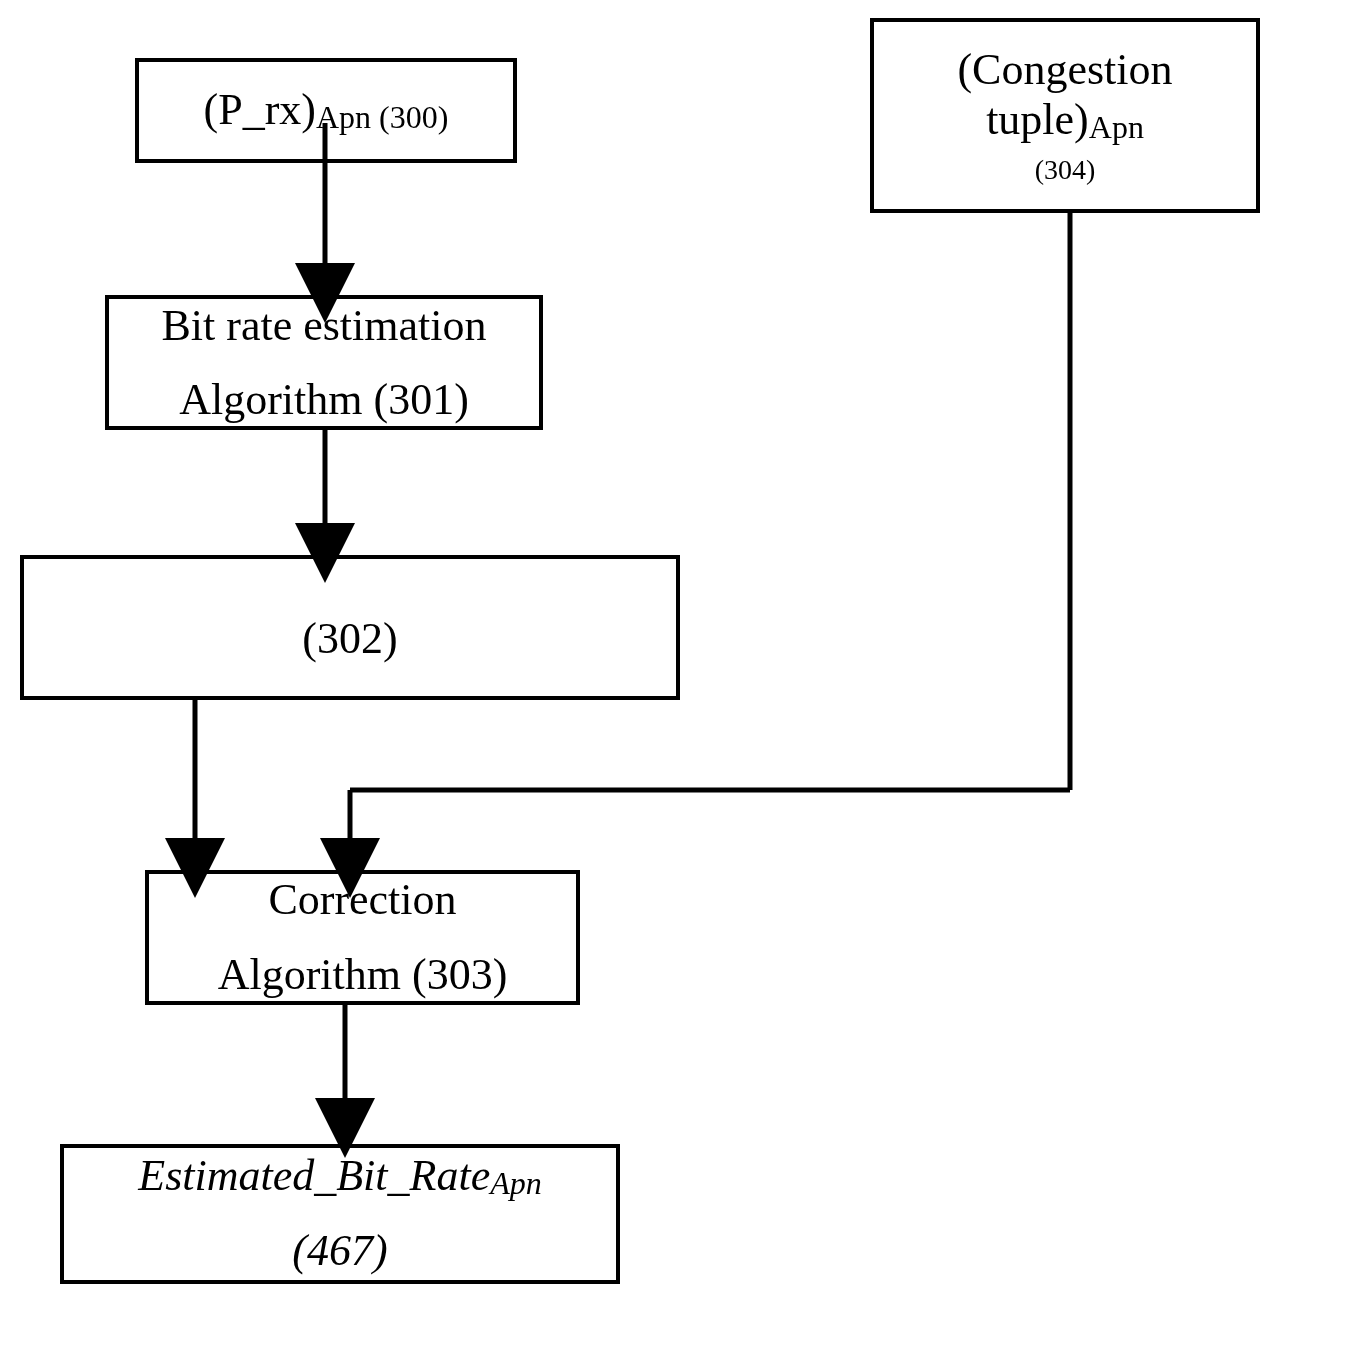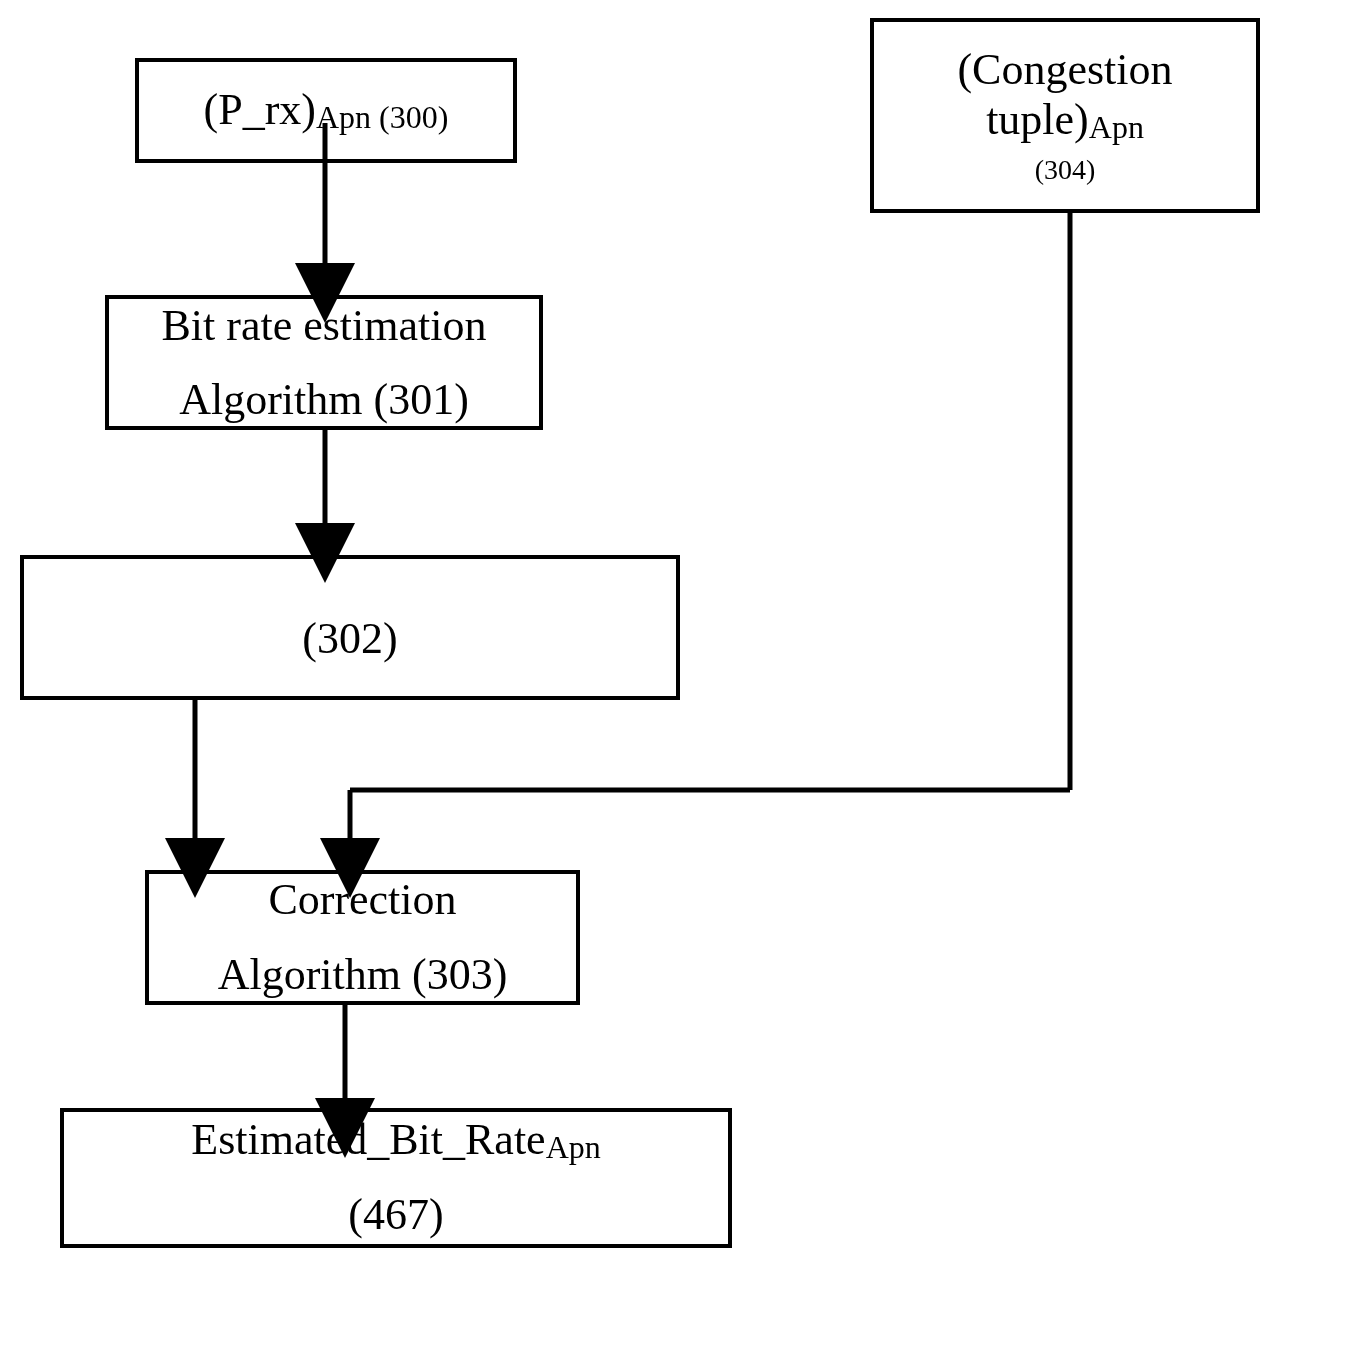--- a/index.html
+++ b/index.html
@@ -69,21 +69,21 @@
 
 <div class="box" style="left:20px; top:555px; width:660px; height:145px;">
   <span class="row num">(302)</span>
 </div>
 
 <div class="box" style="left:145px; top:870px; width:435px; height:135px;">
   <span class="row label">Correction</span>
   <span class="row num">Algorithm (303)</span>
 </div>
 
-<div class="box" style="left:60px; top:1108px; width:672px; height:140px;">
+<div class="box" style="left:60px; top:1144px; width:560px; height:140px;font-style:italic;">
   <span class="row">
     <span class="label">Estimated_Bit_Rate</span><span class="sub">Apn</span>
   </span>
   <span class="row num">(467)</span>
 </div>
 
 <svg class="arrows">
   <defs>
     <marker id="arrowhead" markerWidth="16" markerHeight="16" refX="3" refY="6" orient="auto">
       <polygon points="0 0, 12 6, 0 12" fill="black"></polygon>

